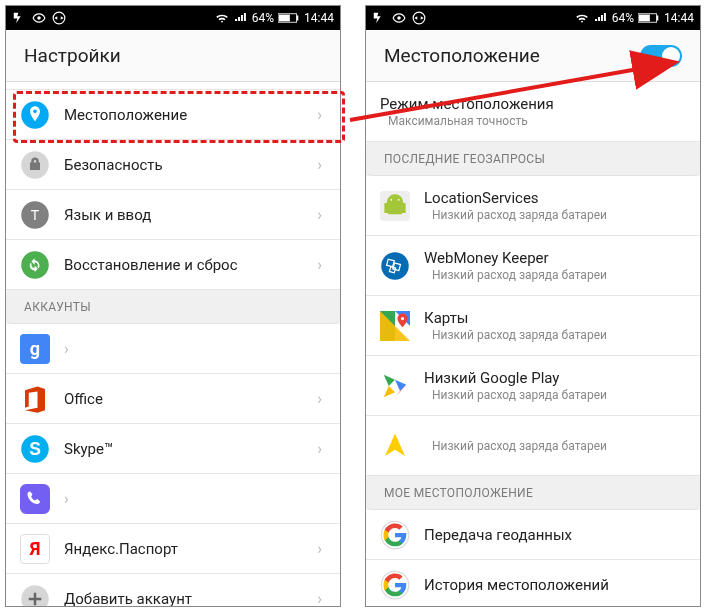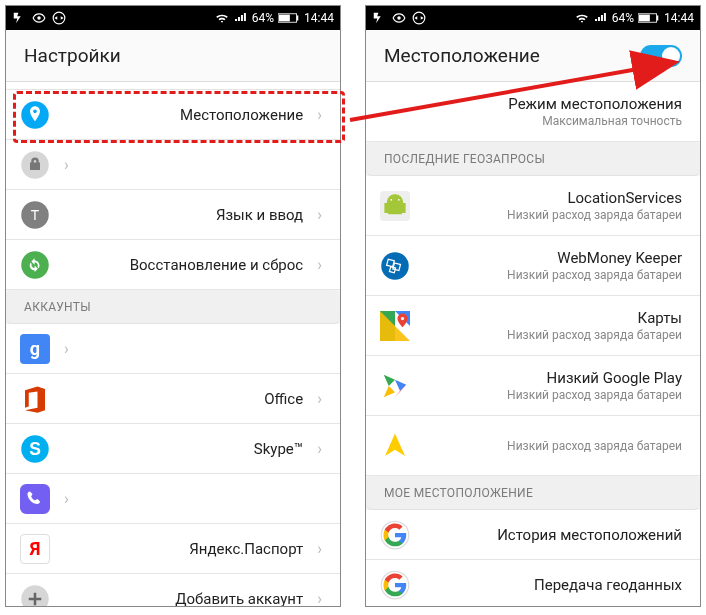--- a/index.html
+++ b/index.html
@@ -1,34 +1,34 @@
 <!DOCTYPE html>
 <html><head>
 <meta charset="utf-8">
 <style>
   * { box-sizing: border-box; margin: 0; padding: 0; }
   body { font-family: Roboto, Arial, sans-serif; background: #fff; width: 706px; height: 615px; position: relative; }
-  .phones { display: flex; gap: 24px; padding: 5px; text-align: right; }
+  .phones { display: flex; gap: 24px; padding: 5px; }
   .phone { width: 344px; height: 602px; border: 1px solid #888; background: #fff; display: flex; flex-direction: column; overflow: hidden; }
   .statusbar { height: 24px; background: #000; color: #fff; display: flex; align-items: center; justify-content: space-between; padding: 0 6px; font-size: 12px; }
   .statusbar .left-icons { display: flex; gap: 5px; align-items: center; }
   .statusbar .right-icons { display: flex; gap: 4px; align-items: center; }
   .statusbar svg { display: block; }
   .titlebar { height: 52px; display: flex; align-items: center; padding: 9px 18px; font-size: 19px; color: #222; border-bottom: 1px solid #ddd; background: #fafafa; }
   .titlebar .spacer { flex: 1; }
   .toggle { width: 42px; height: 22px; background: #1ca8ea; border-radius: 11px; position: relative; }
   .toggle .knob { position: absolute; top: 2px; right: 2px; width: 18px; height: 18px; background: #fff; border-radius: 50%; }
   .content { flex: 1; overflow-y: hidden; background: #f4f4f4; }
   .section-header { height: 34px; display: flex; align-items: center; padding: 0 18px; font-size: 12px; color: #7a7a7a; background: #f0f0f0; border-bottom: 1px solid #e2e2e2; letter-spacing: .3px; border-radius: 6px; }
   .row { min-height: 50px; display: flex; align-items: center; padding: 8px 18px 8px 14px; background: #fff; border-bottom: 1px solid #e5e5e5; gap: 14px; position: relative; }
   .row .icon { width: 30px; height: 30px; flex-shrink: 0; display: flex; align-items: center; justify-content: center; }
   .row .icon svg, .row .icon img { width: 100%; height: 100%; }
   .row .labels { flex: 1; display: flex; flex-direction: column; }
   .row .labels .primary { font-size: 15px; color: #222; }
-  .row .labels .secondary { font-size: 12px; color: #888; margin-top: 1px; }
+  .row .labels .secondary { font-size: 12px; color: #888; margin-top: 1px; margin-left: 8px; }
   .row .chevron { color: #bbb; }
   .row.two-line { min-height: 60px; }
   .highlight-box { position: absolute; border: 3px dashed #e21b1b; pointer-events: none; border-radius: 4px; }
   .arrow-svg { position: absolute; pointer-events: none; }
   .truncated-top { height: 8px; background: #fff; border-bottom: 1px solid #e5e5e5; }
   .app-icon { width:30px; height:30px; border-radius:4px; display:flex; align-items:center; justify-content:center; }
 </style>
 </head>
 <body>
 
@@ -82,20 +82,23 @@
           </div>
         <span class="chevron">›</span>
       </div>
       <div class="row">
         <div class="icon">
           <svg viewBox="0 0 24 24">
               <circle cx="12" cy="12" r="11" fill="#d6d6d6"></circle>
               <path fill="#777" d="M12 6a3 3 0 00-3 3v1H8v6h8v-6h-1V9a3 3 0 00-3-3zm0 2a1 1 0 011 1v1h-2V9a1 1 0 011-1z"></path>
             </svg>
         </div>
+        <div class="labels">
+            <span class="primary">Безопасность</span>
+          </div>
         <span class="chevron">›</span>
       </div>
       <div class="row">
         <div class="icon">
           <svg viewBox="0 0 24 24">
               <circle cx="12" cy="12" r="11" fill="#808080"></circle>
               <text x="12" y="16" text-anchor="middle" fill="#fff" font-size="11" font-family="Arial">T</text>
             </svg>
         </div>
         <div class="labels">
@@ -298,35 +301,35 @@
         <div class="icon">
           <svg viewBox="0 0 24 24">
               <circle cx="12" cy="12" r="11" fill="#fff" stroke="#ddd"></circle>
               <path fill="#4285F4" d="M21 12.2c0-.6-.05-1.2-.15-1.8H12v3.4h5c-.2 1.1-.9 2.1-1.9 2.7v2.2h3c1.8-1.6 2.9-4 2.9-6.5z"></path>
               <path fill="#34A853" d="M12 21c2.5 0 4.6-.8 6.1-2.3l-3-2.2c-.8.6-1.9.9-3.1.9-2.4 0-4.4-1.6-5.1-3.8H3.8v2.3C5.3 18.9 8.4 21 12 21z"></path>
               <path fill="#FBBC05" d="M6.9 13.6c-.2-.6-.3-1.2-.3-1.8s.1-1.2.3-1.8V7.7H3.8C3.1 9 2.8 10.5 2.8 12s.3 3 1 4.3l3.1-2.7z"></path>
               <path fill="#EA4335" d="M12 6.4c1.4 0 2.6.5 3.5 1.4l2.6-2.6C16.6 3.6 14.5 2.8 12 2.8 8.4 2.8 5.3 4.9 3.8 7.7l3.1 2.3C7.6 8 9.6 6.4 12 6.4z"></path>
             </svg>
         </div>
         <div class="labels">
-            <span class="primary">История местоположений</span>
+            <span class="primary">Передача геоданных</span>
           </div>
       </div>
       <div class="row">
         <div class="icon">
           <svg viewBox="0 0 24 24">
               <circle cx="12" cy="12" r="11" fill="#fff" stroke="#ddd"></circle>
               <path fill="#4285F4" d="M21 12.2c0-.6-.05-1.2-.15-1.8H12v3.4h5c-.2 1.1-.9 2.1-1.9 2.7v2.2h3c1.8-1.6 2.9-4 2.9-6.5z"></path>
               <path fill="#34A853" d="M12 21c2.5 0 4.6-.8 6.1-2.3l-3-2.2c-.8.6-1.9.9-3.1.9-2.4 0-4.4-1.6-5.1-3.8H3.8v2.3C5.3 18.9 8.4 21 12 21z"></path>
               <path fill="#FBBC05" d="M6.9 13.6c-.2-.6-.3-1.2-.3-1.8s.1-1.2.3-1.8V7.7H3.8C3.1 9 2.8 10.5 2.8 12s.3 3 1 4.3l3.1-2.7z"></path>
               <path fill="#EA4335" d="M12 6.4c1.4 0 2.6.5 3.5 1.4l2.6-2.6C16.6 3.6 14.5 2.8 12 2.8 8.4 2.8 5.3 4.9 3.8 7.7l3.1 2.3C7.6 8 9.6 6.4 12 6.4z"></path>
             </svg>
         </div>
         <div class="labels">
-            <span class="primary">Передача геоданных</span>
+            <span class="primary">История местоположений</span>
           </div>
       </div>
     </div>
   </div>
 
 </div>
 
 <div class="highlight-box" style="top:91px; left:13px; width:332px; height:52px;"></div>
 
 <svg class="arrow-svg" style="top:0; left:0;" width="706" height="615">

